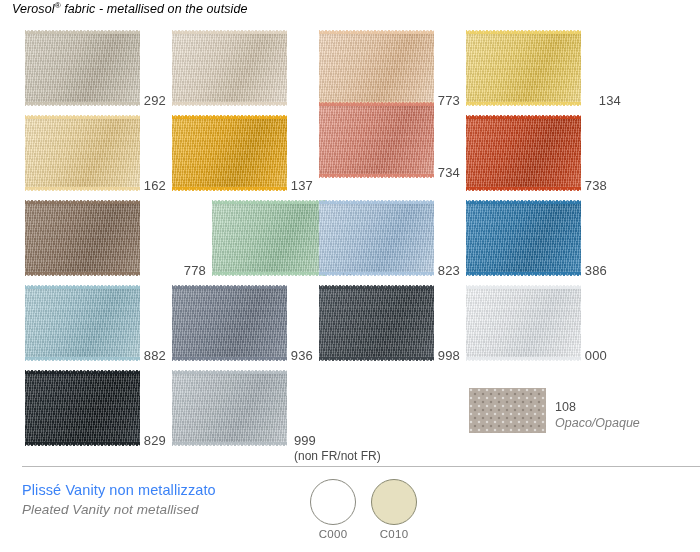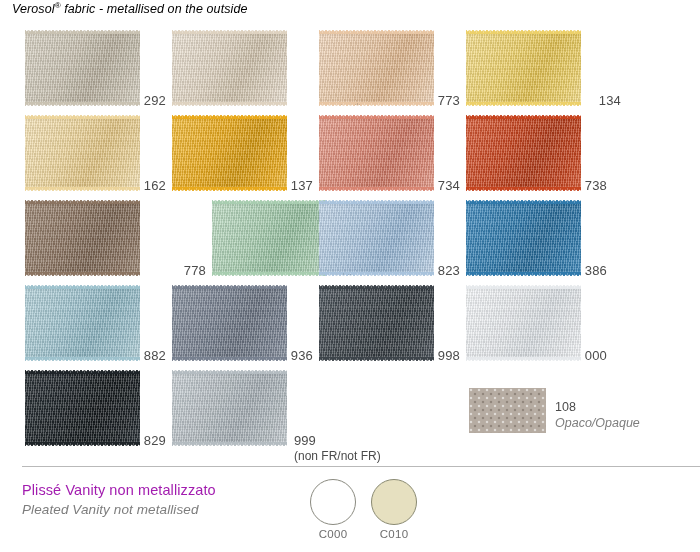--- a/index.html
+++ b/index.html
@@ -157,21 +157,21 @@
     height: 77px;
   }
   #footer-texts {
     position: absolute;
     left: 22px;
     top: 6px;
     line-height: 1.35;
   }
   #footer-title-it {
     font-size: 14.5px;
-    color: #a21caf;
+    color: #3b82f6;
     letter-spacing: 0.1px;
   }
   #footer-title-en {
     font-size: 13.5px;
     font-style: italic;
     color: #7d7d7d;
     letter-spacing: 0.1px;
   }
   .vanity-item {
     position: absolute;
@@ -242,21 +242,21 @@
       <div class="swatch-label">162</div>
     </div>
     <div class="swatch-cell" style="left: 172px; top: 113px;">
       <div class="swatch-chip">
         <div class="swatch-body" style="background: repeating-linear-gradient(96deg, rgba(255, 255, 255, 0.22) 0px, rgba(255, 255, 255, 0.22) 1px, rgba(0, 0, 0, 0.07) 1px, rgba(0, 0, 0, 0.07) 2.4px), repeating-linear-gradient(0deg, rgba(255, 255, 255, 0.1) 0px, rgba(255, 255, 255, 0.1) 1.2px, rgba(0, 0, 0, 0.05) 1.2px, rgba(0, 0, 0, 0.05) 2.6px), linear-gradient(118deg, rgb(242, 189, 63) 0%, rgb(232, 169, 28) 38%, rgb(210, 151, 16) 62%, rgb(232, 169, 28) 86%, rgb(242, 189, 63) 100%);"></div>
         <div class="pink-edge top" style="background: linear-gradient(135deg, rgba(0, 0, 0, 0) 50%, rgb(232, 169, 28) 51%) 0px 0px / 3.5px 5px repeat-x, linear-gradient(225deg, rgba(0, 0, 0, 0) 50%, rgb(232, 169, 28) 51%) 3.5px 0px / 3.5px 5px repeat-x;"></div>
         <div class="pink-edge bottom" style="background: linear-gradient(45deg, rgba(0, 0, 0, 0) 50%, rgb(232, 169, 28) 51%) 0px 0px / 3.5px 5px repeat-x, linear-gradient(315deg, rgba(0, 0, 0, 0) 50%, rgb(232, 169, 28) 51%) 3.5px 0px / 3.5px 5px repeat-x;"></div>
       </div>
       <div class="swatch-label">137</div>
     </div>
-    <div class="swatch-cell" style="left: 319px; top: 113px;">
+    <div class="swatch-cell" style="left: 319px; top: 100px;">
       <div class="swatch-chip">
         <div class="swatch-body" style="background: repeating-linear-gradient(96deg, rgba(255, 255, 255, 0.22) 0px, rgba(255, 255, 255, 0.22) 1px, rgba(0, 0, 0, 0.07) 1px, rgba(0, 0, 0, 0.07) 2.4px), repeating-linear-gradient(0deg, rgba(255, 255, 255, 0.1) 0px, rgba(255, 255, 255, 0.1) 1.2px, rgba(0, 0, 0, 0.05) 1.2px, rgba(0, 0, 0, 0.05) 2.6px), linear-gradient(118deg, rgb(229, 158, 141) 0%, rgb(217, 133, 114) 38%, rgb(201, 115, 96) 62%, rgb(217, 133, 114) 86%, rgb(229, 158, 141) 100%);"></div>
         <div class="pink-edge top" style="background: linear-gradient(135deg, rgba(0, 0, 0, 0) 50%, rgb(217, 133, 114) 51%) 0px 0px / 3.5px 5px repeat-x, linear-gradient(225deg, rgba(0, 0, 0, 0) 50%, rgb(217, 133, 114) 51%) 3.5px 0px / 3.5px 5px repeat-x;"></div>
         <div class="pink-edge bottom" style="background: linear-gradient(45deg, rgba(0, 0, 0, 0) 50%, rgb(217, 133, 114) 51%) 0px 0px / 3.5px 5px repeat-x, linear-gradient(315deg, rgba(0, 0, 0, 0) 50%, rgb(217, 133, 114) 51%) 3.5px 0px / 3.5px 5px repeat-x;"></div>
       </div>
       <div class="swatch-label">734</div>
     </div>
     <div class="swatch-cell" style="left: 466px; top: 113px;">
       <div class="swatch-chip">
         <div class="swatch-body" style="background: repeating-linear-gradient(96deg, rgba(255, 255, 255, 0.22) 0px, rgba(255, 255, 255, 0.22) 1px, rgba(0, 0, 0, 0.07) 1px, rgba(0, 0, 0, 0.07) 2.4px), repeating-linear-gradient(0deg, rgba(255, 255, 255, 0.1) 0px, rgba(255, 255, 255, 0.1) 1.2px, rgba(0, 0, 0, 0.05) 1.2px, rgba(0, 0, 0, 0.05) 2.6px), linear-gradient(118deg, rgb(215, 92, 56) 0%, rgb(198, 68, 31) 38%, rgb(176, 58, 24) 62%, rgb(198, 68, 31) 86%, rgb(215, 92, 56) 100%);"></div>

